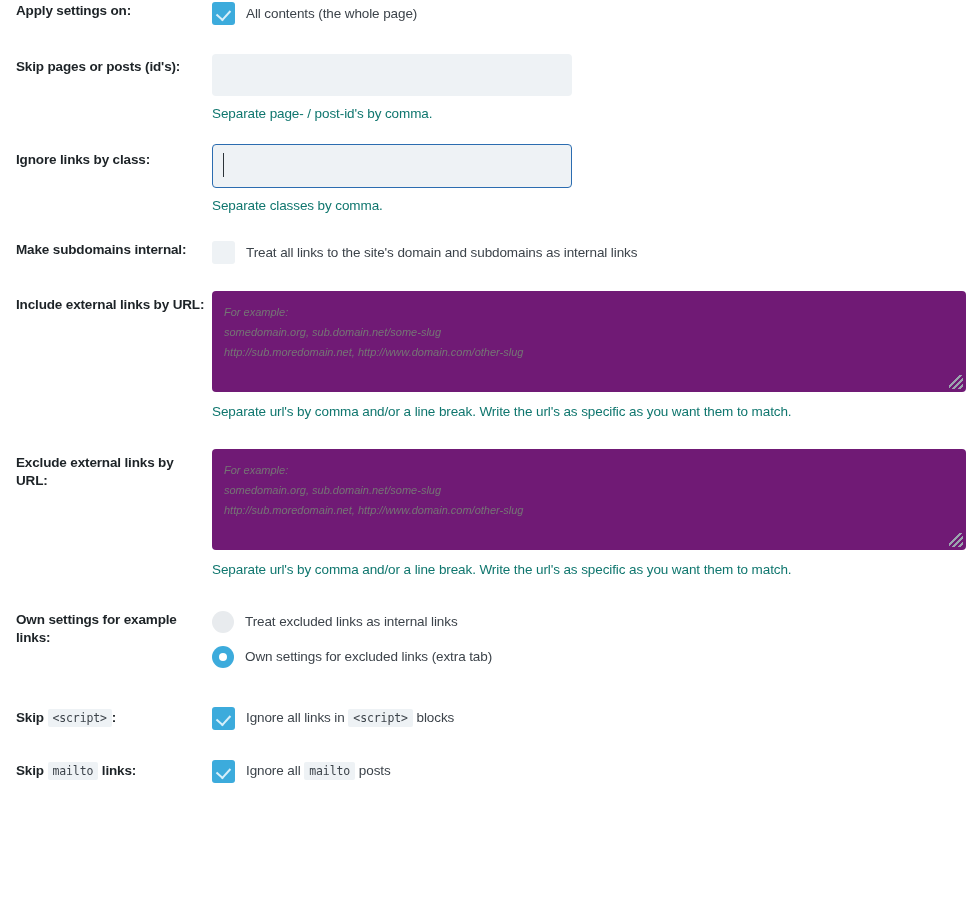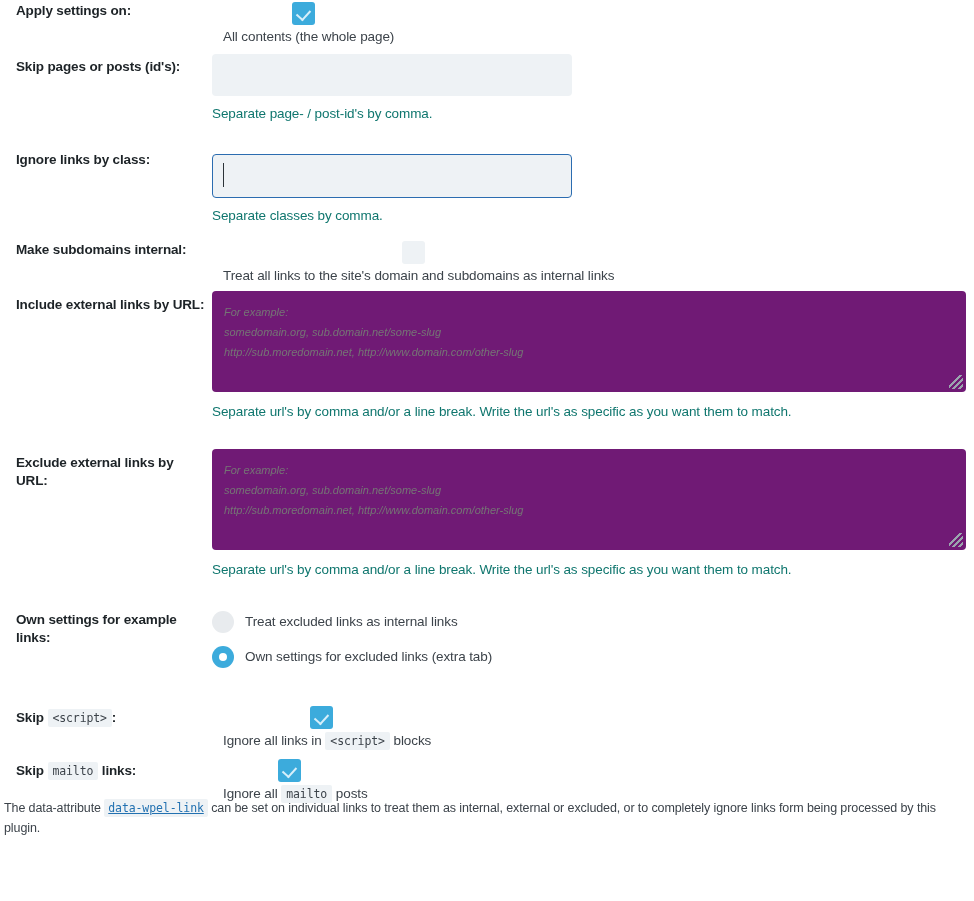--- a/index.html
+++ b/index.html
@@ -92,21 +92,21 @@
 
   
   .desc {
     font-size: 13.5px;
     color: #0f766e;
     line-height: 18px;
     letter-spacing: -0.1px;
   }
 
   
-  .cbline { display: flex; align-items: center; flex-direction: column; }
+  .cbline { display: flex; align-items: flex-end; }
   .checkbox {
     width: 23px; height: 23px;
     border-radius: 3px;
     flex: 0 0 23px;
     position: relative;
     background: #eef2f5;
   }
   .checkbox.checked { background: #3cabdc; }
   .checkbox.checked::after {
     content: "";
@@ -217,21 +217,21 @@
   <div class="row" style="top:58px;">
     <div class="label">Skip pages or posts (id's):</div>
     <div class="field" style="top:-4px;">
       <input class="textinput" type="text" value="" placeholder="" style="">
       <div class="desc" style="margin-top:9px;">Separate page- / post-id's by comma.</div>
     </div>
   </div>
 
   <div class="row" style="top:151px;">
     <div class="label">Ignore links by class:</div>
-    <div class="field" style="top:-7px; position:absolute;margin-top:10px;">
+    <div class="field" style="top:-7px; position:absolute;">
       <div style="position:relative;">
         <input class="textinput focused" type="text" value="" placeholder="" style="">
         <span class="caret"></span>
       </div>
       <div class="desc" style="margin-top:9px;">Separate classes by comma.</div>
     </div>
   </div>
 
   <div class="row" style="top:241px;">
     <div class="label">Make subdomains internal:</div>
@@ -311,20 +311,15 @@
         <span class="checkbox checked"></span>
         <span class="cblabel">
           <span>Ignore all</span>
           <code class="chip">mailto</code>
           <span>posts</span>
         </span>
       </div>
     </div>
   </div>
 
-  <div class="note">
-    <span>The data-attribute</span>
-    <a href="#">data-wpel-link</a>
-    <span>can be set on individual links to treat them as internal, external or excluded, or to completely ignore links form being processed by this plugin.</span>
-  </div>
 
 
 </div>
 
 </body></html>

